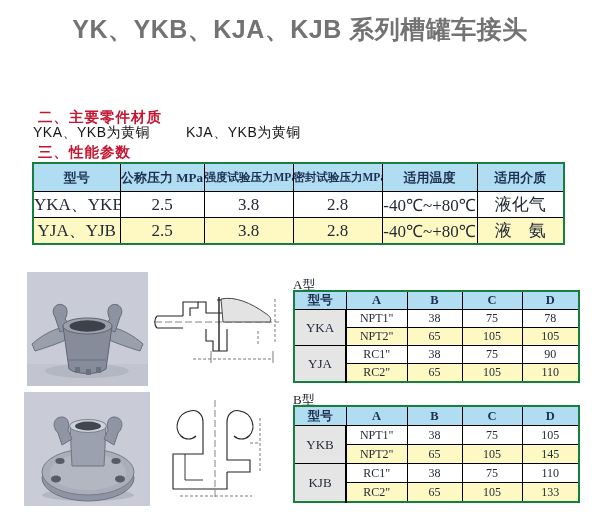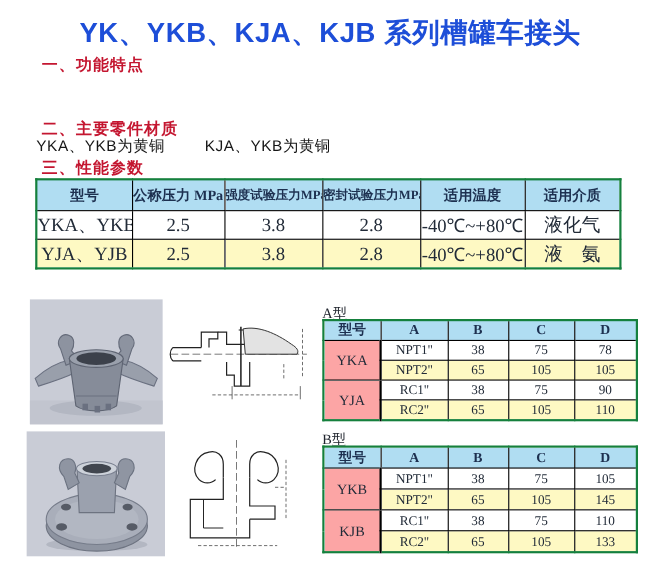--- a/index.html
+++ b/index.html
@@ -2,21 +2,21 @@
 <html><head>
 <meta charset="utf-8">
 <style>
   html,body { margin:0; padding:0; background:#ffffff; }
   .page {
     position:relative; width:600px; height:516px; background:#ffffff;
     font-family:"Liberation Sans", sans-serif; overflow:hidden;
   }
   .title {
     position:absolute; top:13px; left:0; width:100%; text-align:center;
-    font-size:25px; font-weight:bold; color:#1d4ed8; letter-spacing:0.5px;
+    font-size:25px; font-weight:bold; color:#737373; letter-spacing:0.5px;
   }
   .sec-h {
     position:absolute; left:38px; font-size:14.5px; font-weight:bold;
     color:#c41630; letter-spacing:1px;
   }
   .body-text {
     position:absolute; left:4px; top:68px; width:590px;
     font-size:13.5px; line-height:19px; color:#161616; text-indent:36px;
     letter-spacing:0.5px;
   }
@@ -37,37 +37,36 @@
   .perf td { height:25px; font-size:17px; color:#222b38; }
 
   .dim { position:absolute; left:293px; width:285px; }
   .dim th { background:#b0ddf2; font-size:12.5px; font-weight:bold; color:#1d3050; }
   .dim td { font-size:12px; color:#222b38; }
   .dim-a th { height:16px; } .dim-a td { height:17px; }
   .dim-b th { height:18px; } .dim-b td { height:18px; }
   .dim .model { font-size:13px; background:#ffffff; border-right:2px solid #000; }
 
   tr.r-yellow td { background:#fef9c3; }
-  tr.r-yellow td.model, tr.r-white td.model { background:#fca5a5; }
+  tr.r-yellow td.model, tr.r-white td.model { background:#e5e5e5; }
 
   .type-label { position:absolute; left:293px; font-family:"Liberation Serif", serif;
     font-size:13px; color:#20252e; }
 
   .photo { position:absolute; }
   .photo svg, .drawing svg { display:block; }
   .drawing { position:absolute; }
 </style>
 </head>
 <body>
 
 <div class="page">
 
   <div class="title">YK、YKB、KJA、KJB 系列槽罐车接头</div>
 
-  <div class="sec-h" style="top:50px;">一、功能特点</div>
 
   <div class="sec-h" style="top:108px;">二、主要零件材质</div>
   <div class="materials-line">
     <span>YKA、YKB为黄铜</span><span>KJA、YKB为黄铜</span>
   </div>
 
   <div class="sec-h" style="top:143px;">三、性能参数</div>
 
   <table class="tbl perf">
     <colgroup>

